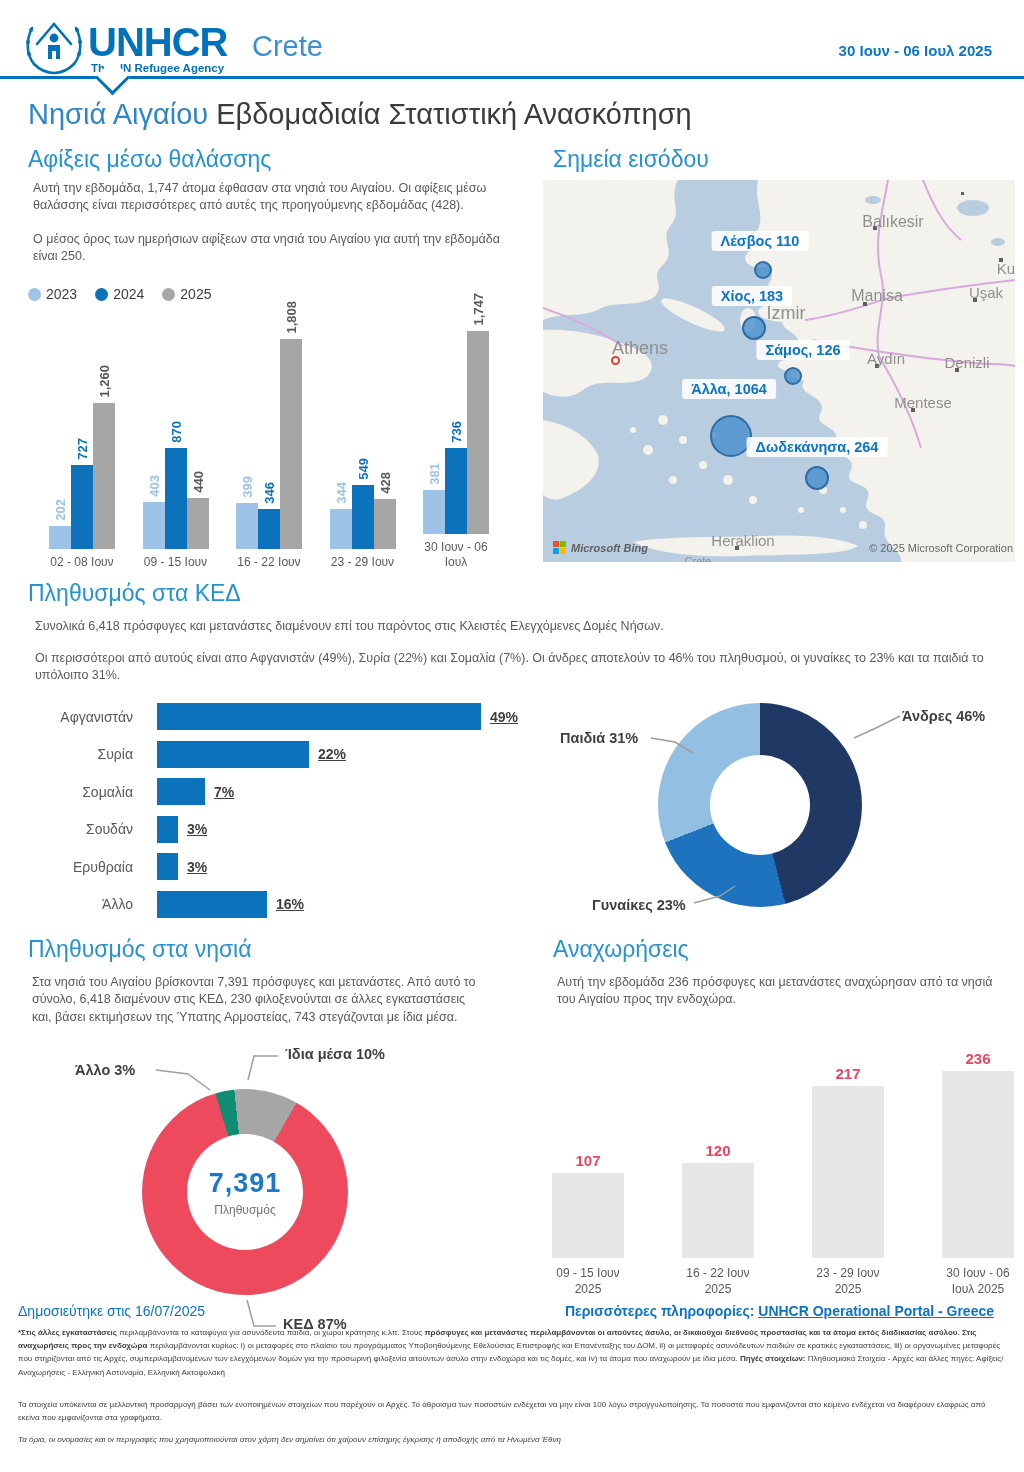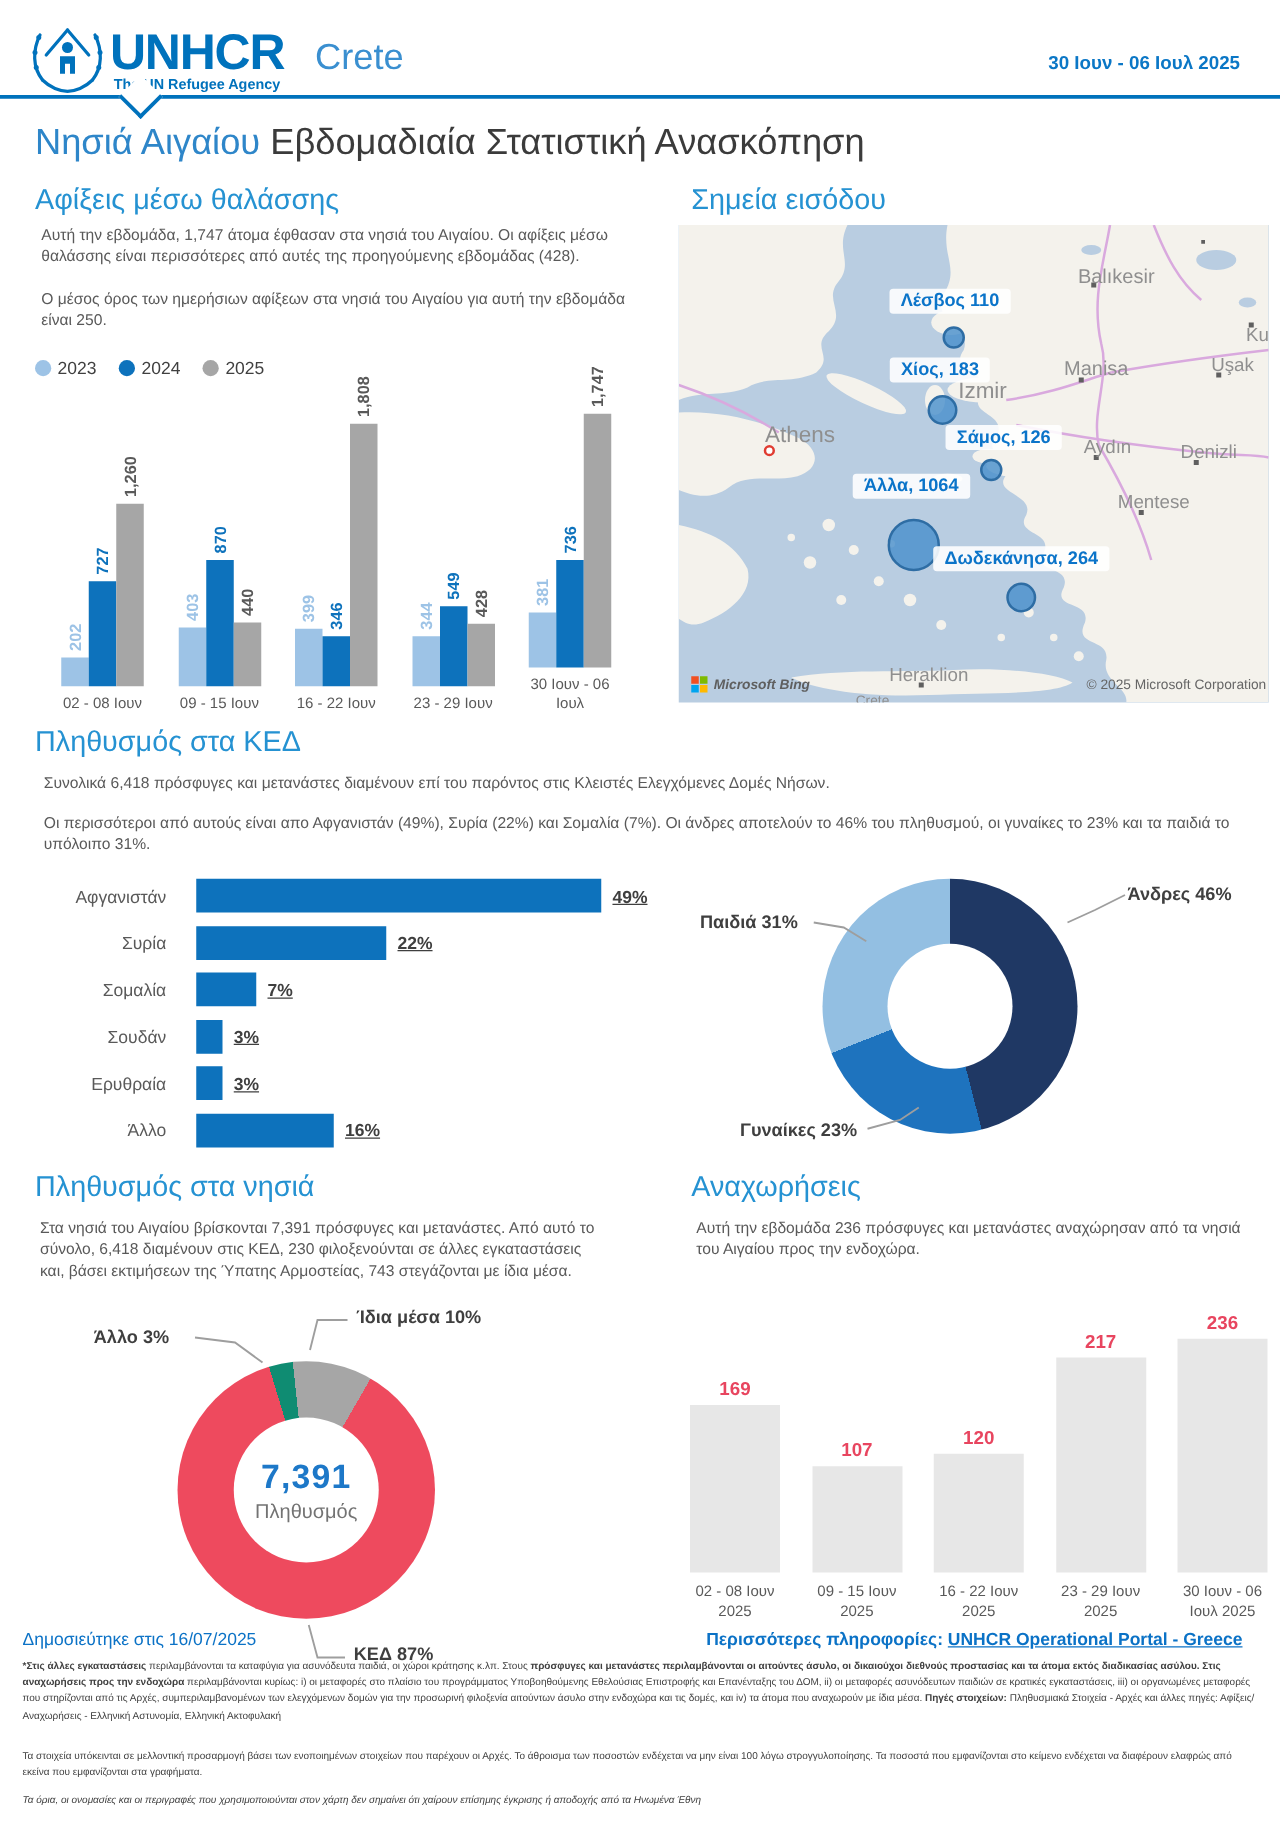--- a/index.html
+++ b/index.html
@@ -56,21 +56,21 @@
   .hrow .hbar{height:27px;background:#0d72bc;}
   .hrow .hval{margin-left:9px;font-size:14px;font-weight:bold;color:#3f3f3f;text-decoration:underline;}
 
   
   .donut{position:absolute;border-radius:50%;}
   .donut .hole{position:absolute;left:50%;top:50%;transform:translate(-50%,-50%);
                background:#fff;border-radius:50%;display:flex;flex-direction:column;align-items:center;justify-content:center;}
   .donut-label{position:absolute;font-size:14.5px;font-weight:bold;color:#3f3f3f;white-space:nowrap;}
   .leader{position:absolute;pointer-events:none;}
   .center-num{font-size:27px;font-weight:bold;color:#1d78c8;letter-spacing:1px;}
-  .center-cap{font-size:16px;color:#737373;margin-top:4px;}
+  .center-cap{font-size:12px;color:#737373;margin-top:4px;}
 
   
   .dep-chart{position:absolute;left:548px;top:1032px;width:470px;height:268px;
              display:flex;justify-content:space-between;align-items:flex-end;}
   .dep-col{display:flex;flex-direction:column;align-items:center;width:80px;}
   .dep-val{font-size:15px;font-weight:bold;color:#e8455f;margin-bottom:4px;}
   .dep-bar{width:72px;background:#e7e7e7;}
   .dep-cat{margin-top:8px;font-size:12px;color:#595959;text-align:center;line-height:1.3;height:34px;}
 
   
@@ -387,25 +387,20 @@
       <polyline points="250,16 226,16 220,40"></polyline>
       <polyline points="128,30 160,34 182,50"></polyline>
       <polyline points="248,286 226,286 219,260"></polyline>
     </g>
   </svg>
 
   <div class="sec-h" style="left:553px;top:936px">Αναχωρήσεις</div>
   <div class="body-txt" style="left:557px;top:974px;width:445px">Αυτή την εβδομάδα 236 πρόσφυγες και μετανάστες αναχώρησαν από τα νησιά του Αιγαίου προς  την ενδοχώρα.</div>
   <div class="dep-chart" id="dep-chart">
       <div class="dep-col">
-        <div class="dep-val" style="color: rgb(232, 69, 95);">169</div>
-        <div class="dep-bar" style="height: 134px; background: rgb(231, 231, 231);"></div>
-        <div class="dep-cat">02 - 08 Ιουν 2025</div>
-      </div>
-      <div class="dep-col">
         <div class="dep-val" style="color: rgb(232, 69, 95);">107</div>
         <div class="dep-bar" style="height: 85px; background: rgb(231, 231, 231);"></div>
         <div class="dep-cat">09 - 15 Ιουν 2025</div>
       </div>
       <div class="dep-col">
         <div class="dep-val" style="color: rgb(232, 69, 95);">120</div>
         <div class="dep-bar" style="height: 95px; background: rgb(231, 231, 231);"></div>
         <div class="dep-cat">16 - 22 Ιουν 2025</div>
       </div>
       <div class="dep-col">

